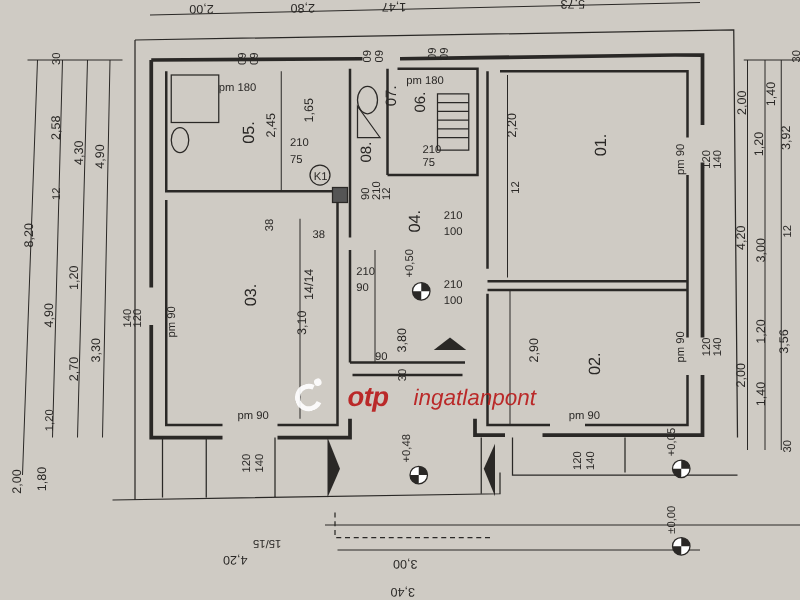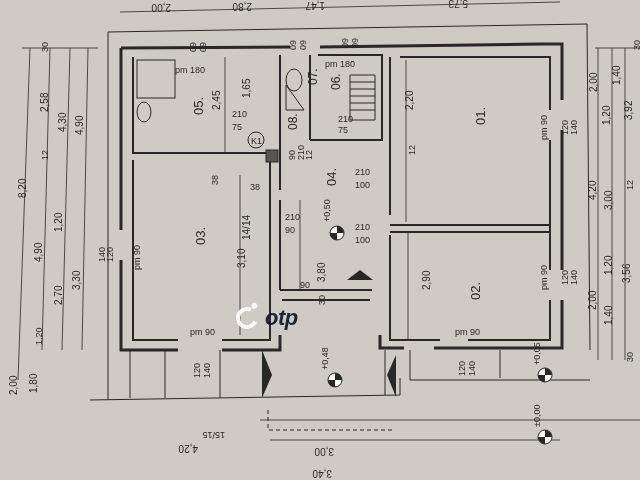--- a/index.html
+++ b/index.html
@@ -1,19 +1,19 @@
 <!DOCTYPE html>
 <html><head>
 <meta charset="utf-8">
 <style>
   html, body { margin:0; padding:0; }
   body { width:640px; height:480px; overflow:hidden; background:#cfcbc4; font-family:"Liberation Sans", sans-serif; }
   #plan { position:absolute; left:0; top:0; width:640px; height:480px; }
   .lbl { font-family:"Liberation Sans", sans-serif; fill:#2a2826; }
-  .wm { position:absolute; left:236px; top:305px; display:flex; align-items:center; gap:7px; color:#0f172a; opacity:0.92; }
+  .wm { position:absolute; left:236px; top:305px; display:flex; align-items:center; gap:20px; color:#b91c1c; opacity:0.92; }
   .wm-logo { width:22px; height:22px; border-radius:50%; border:4px solid #fff; border-right-color:transparent; box-sizing:border-box; position:relative; transform:rotate(-20deg); }
   .wm-logo::after { content:""; position:absolute; right:-7px; top:-5px; width:6px; height:6px; border-radius:50%; background:#fff; }
   .wm-otp { font-family:"Liberation Sans", sans-serif; font-weight:bold; font-style:italic; font-size:22px; letter-spacing:-0.5px; }
   .wm-rest { font-family:"Liberation Sans", sans-serif; font-size:18px; font-style:italic; }
 </style>
 </head>
 <body>
 
 <svg id="plan" viewBox="0 0 640 480" xmlns="http://www.w3.org/2000/svg">
   <g stroke="#2a2826" fill="none" stroke-width="1">
@@ -185,13 +185,14 @@
   <text class="lbl" x="205" y="440" font-size="9" transform="rotate(180 215 436)">15/15</text>
   <text class="lbl" x="312" y="160" font-size="9" transform="rotate(-90 312 160)">12</text>
   <text class="lbl" x="415" y="155" font-size="9" transform="rotate(-90 415 155)">12</text>
   <text class="lbl" x="325" y="305" font-size="9" transform="rotate(-90 325 305)">30</text>
   <text class="lbl" x="300" y="288" font-size="9">90</text>
 </svg>
 
 <div class="wm">
   <span class="wm-logo"></span>
   <span class="wm-otp">otp</span>
+  <span class="wm-rest">ingatlanpont</span>
 </div>
 
 </body></html>

